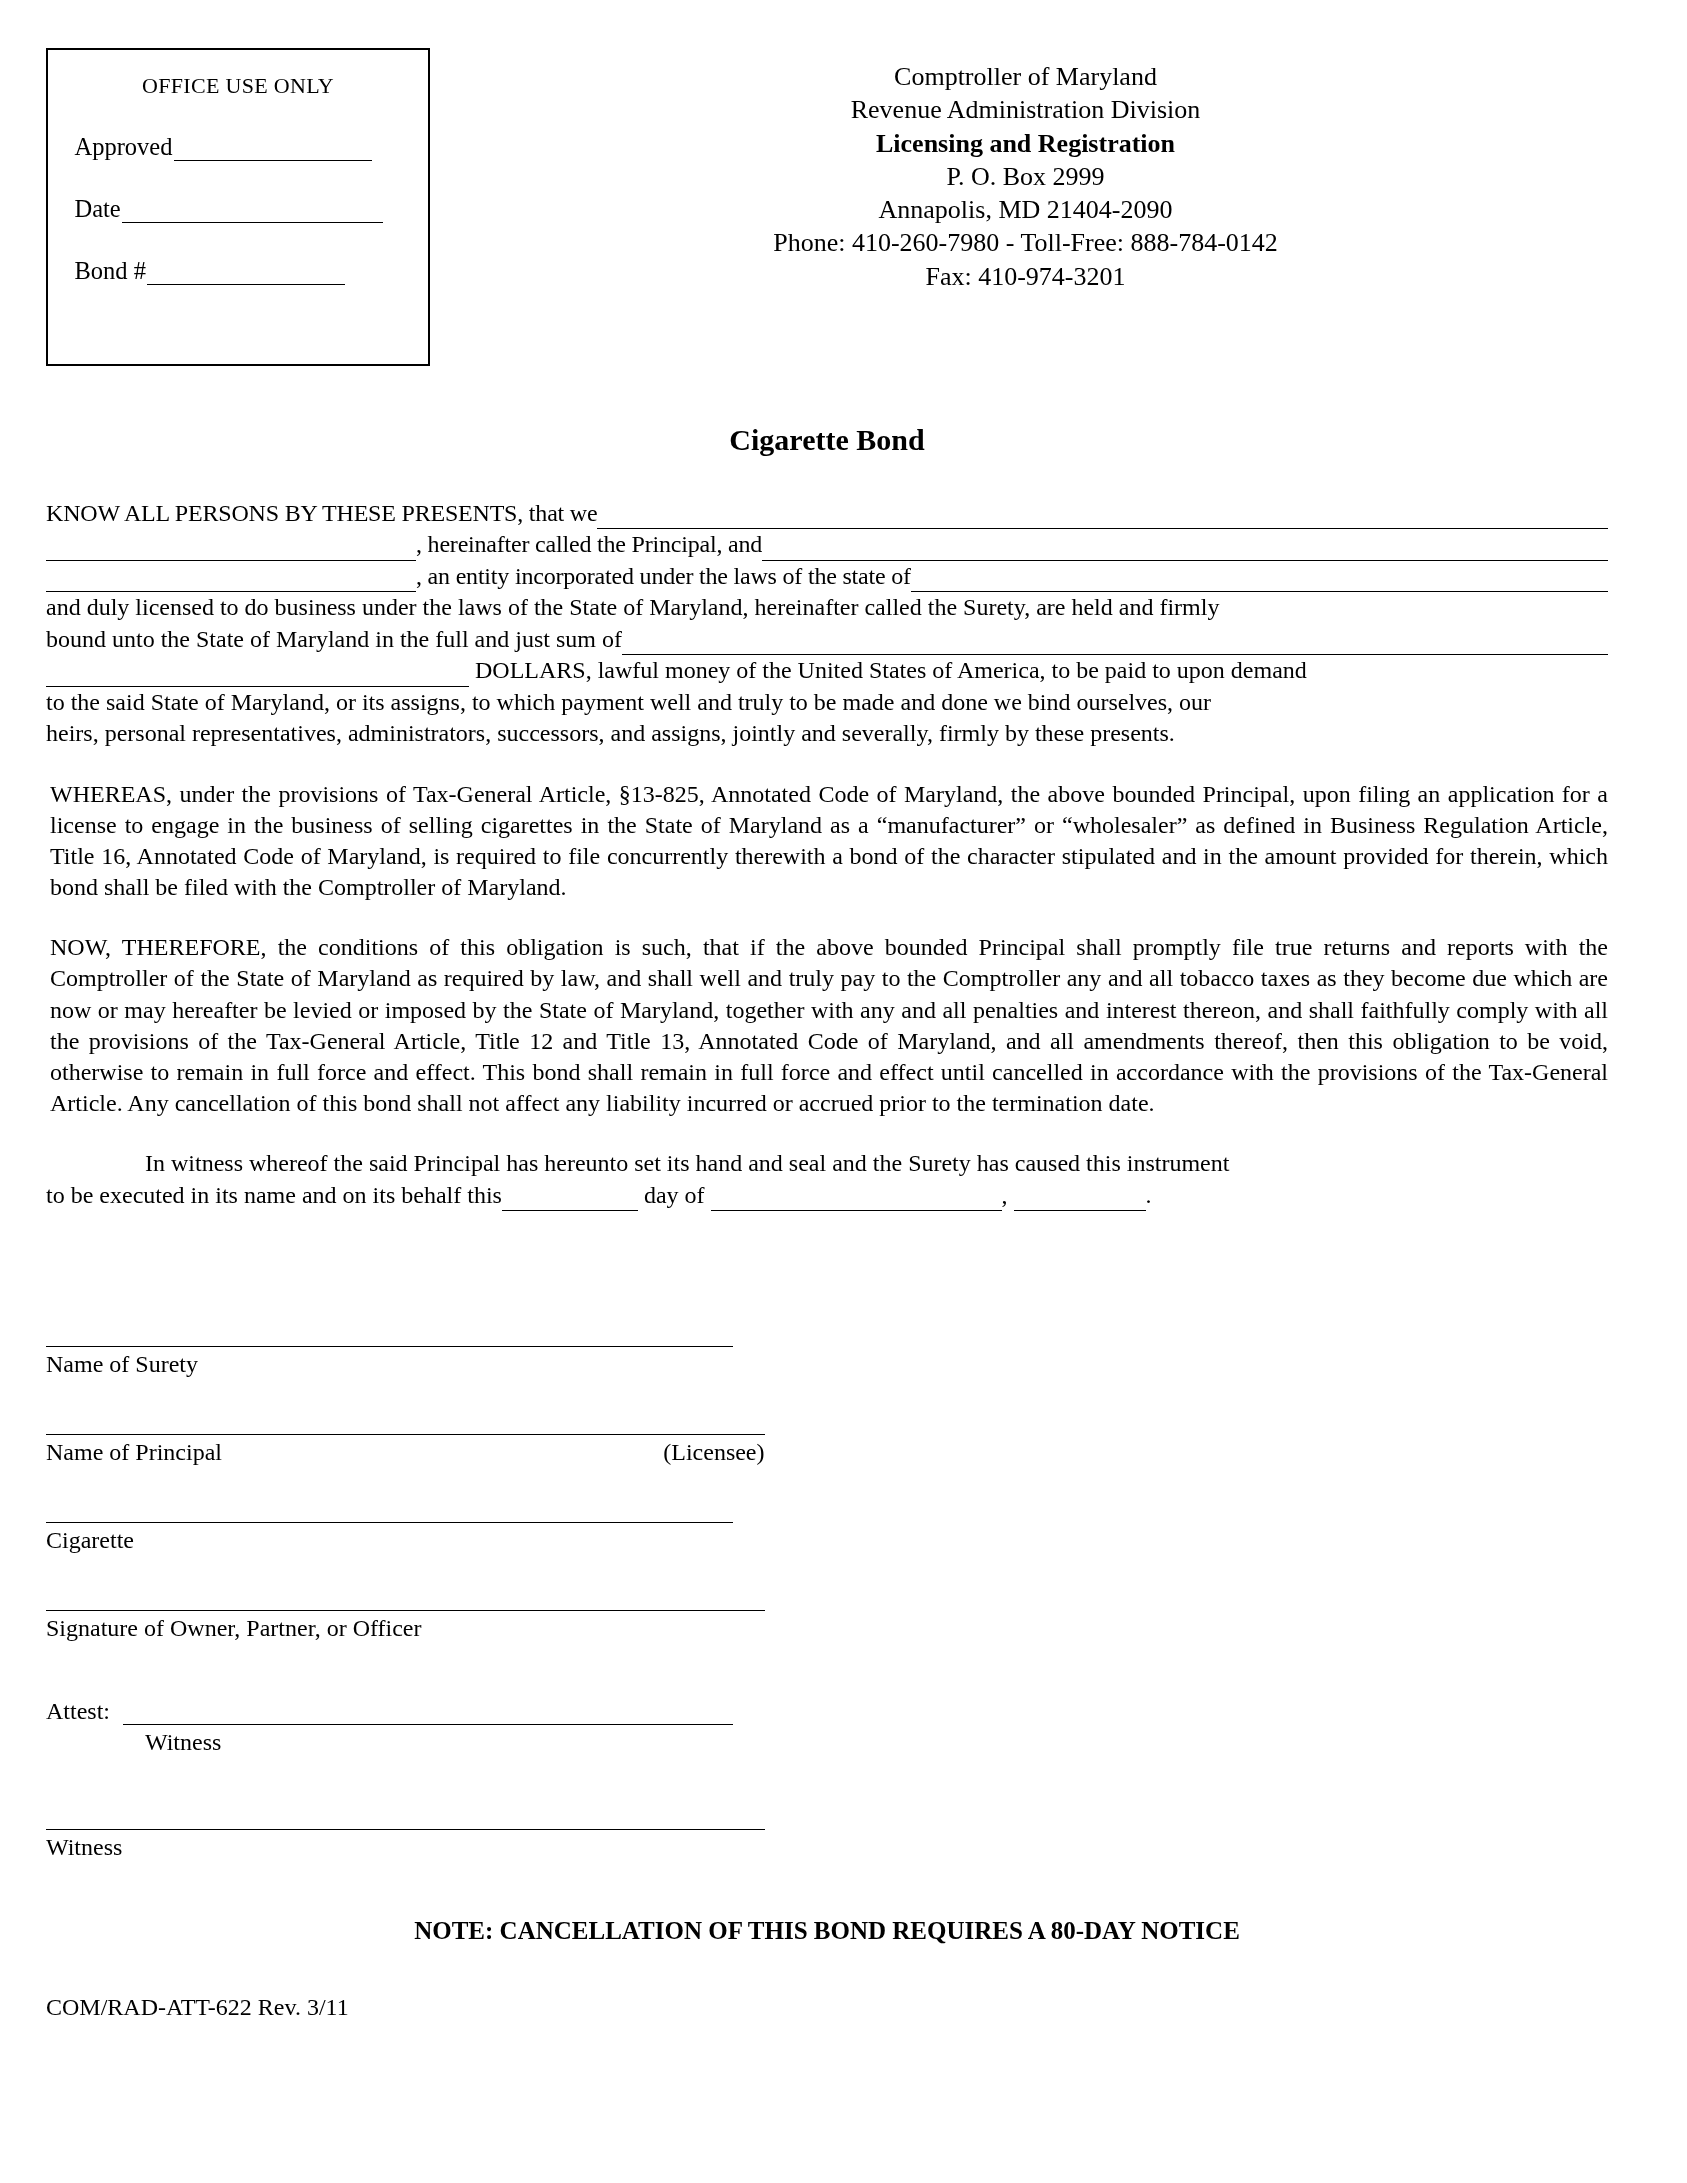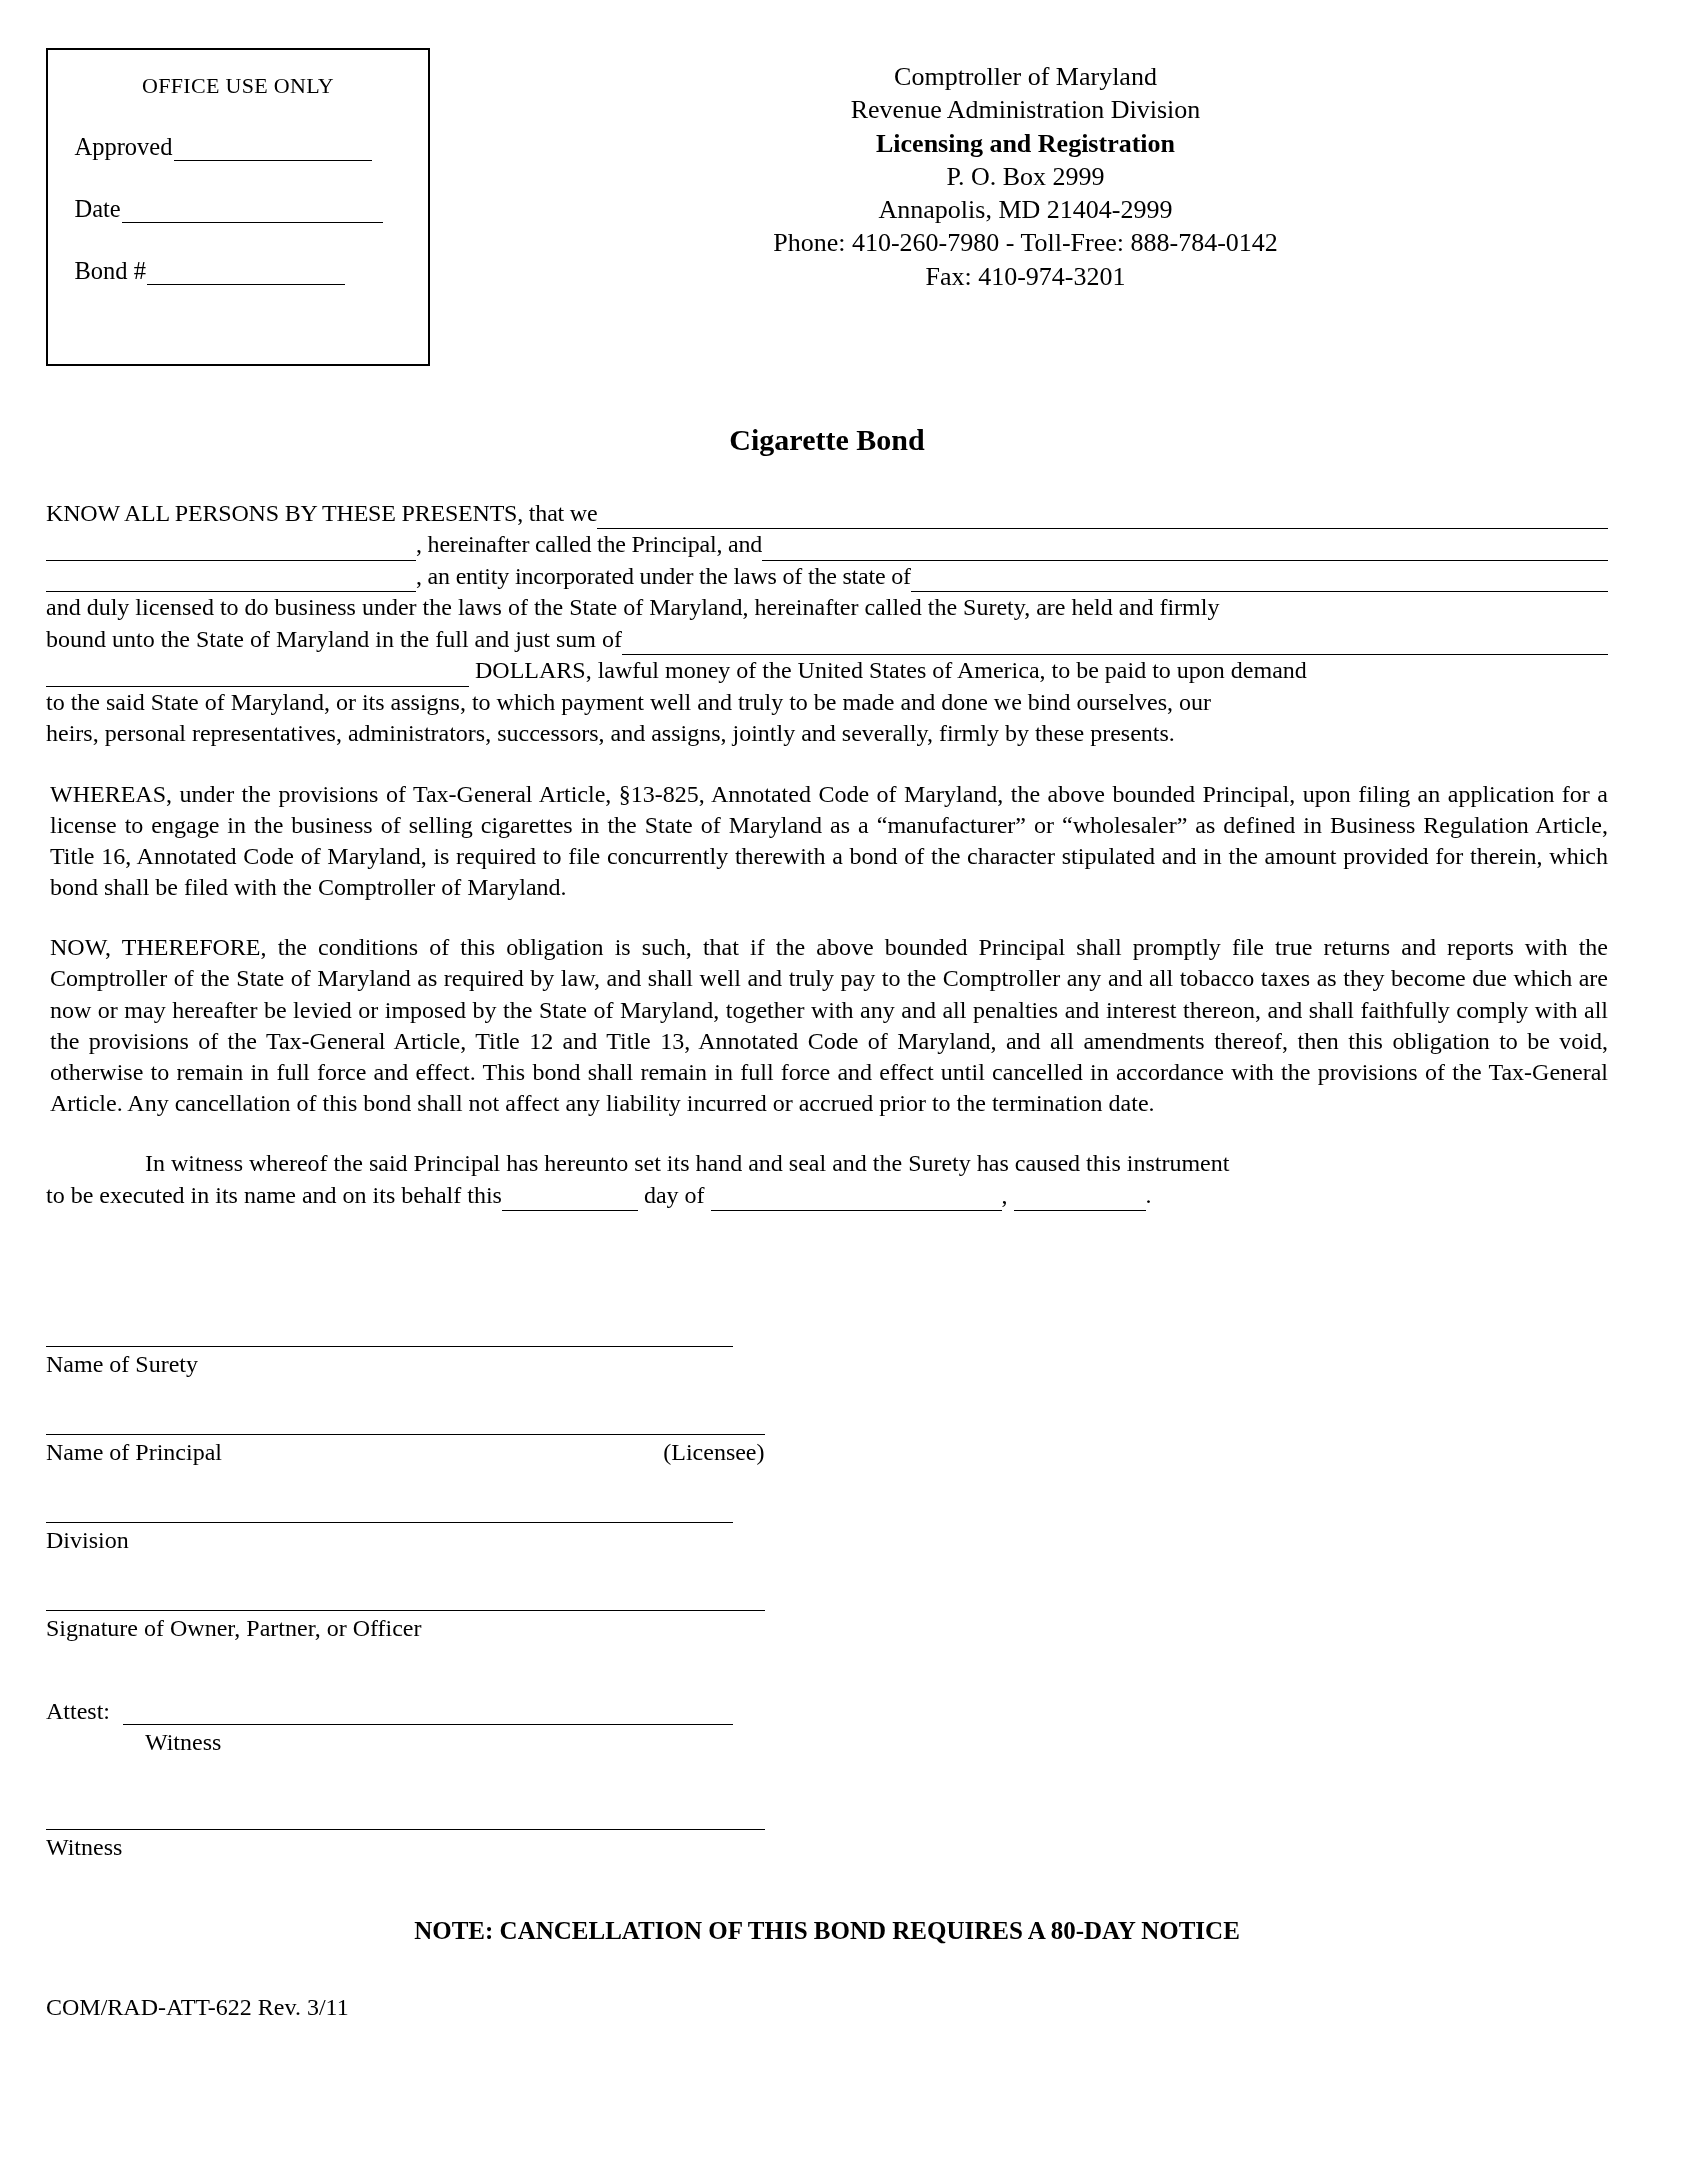--- a/index.html
+++ b/index.html
@@ -186,21 +186,21 @@
         <span class="lbl">Bond #</span>
         <span class="rule"></span>
       </div>
     </div>
 
     <div class="agency">
       <div>Comptroller of Maryland</div>
       <div>Revenue Administration Division</div>
       <div class="b">Licensing and Registration</div>
       <div>P. O. Box 2999</div>
-      <div>Annapolis, MD 21404-2999</div>
+      <div>Annapolis, MD 21404-2090</div>
       <div>Phone: 410-260-7980 - Toll-Free: 888-784-0142</div>
       <div>Fax: 410-974-3201</div>
     </div>
 
   </div>
 
   <div class="doc-title">Cigarette Bond</div>
 
   <div class="body-text">
 
@@ -267,21 +267,21 @@
           <span class="spacer"></span>
           <span>(Licensee)</span>
         </div>
       </div>
     </div>
 
     <div class="sig-cols">
       <div class="sig-col">
         <div class="sig-line"></div>
         <div class="sig-label">
-          <span>Division</span>
+          <span>Cigarette</span>
         </div>
       </div>
       <div class="sig-col right">
         <div class="sig-line"></div>
         <div class="sig-label">
           <span>Signature of Owner, Partner, or Officer</span>
         </div>
       </div>
     </div>
 

